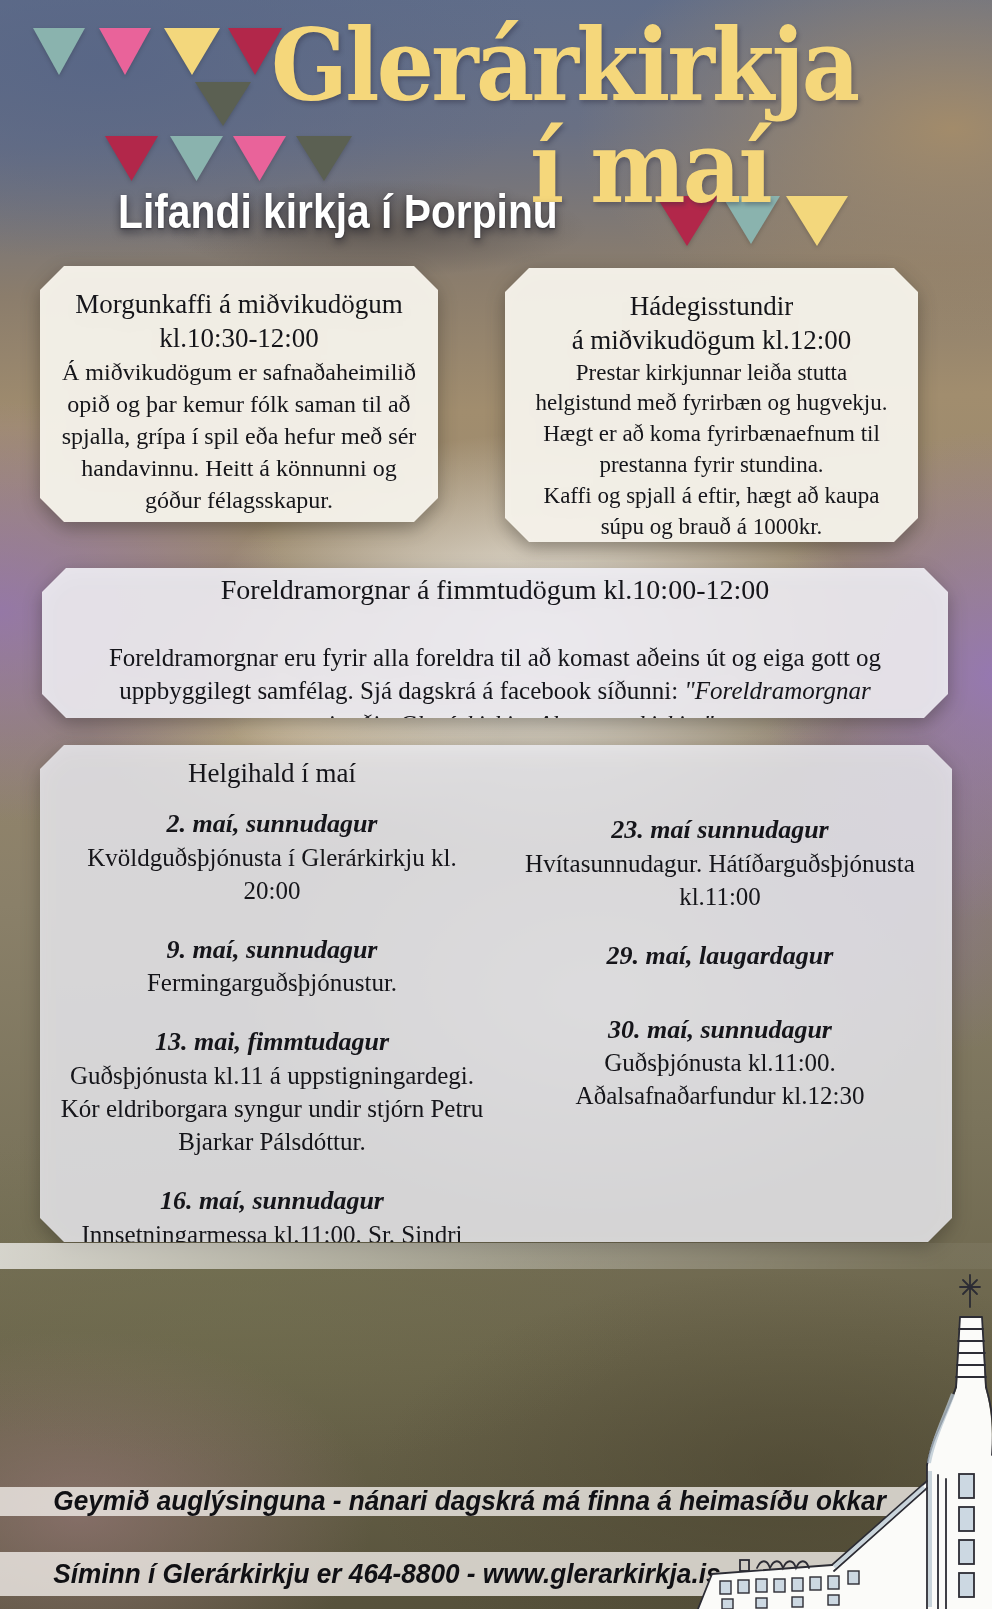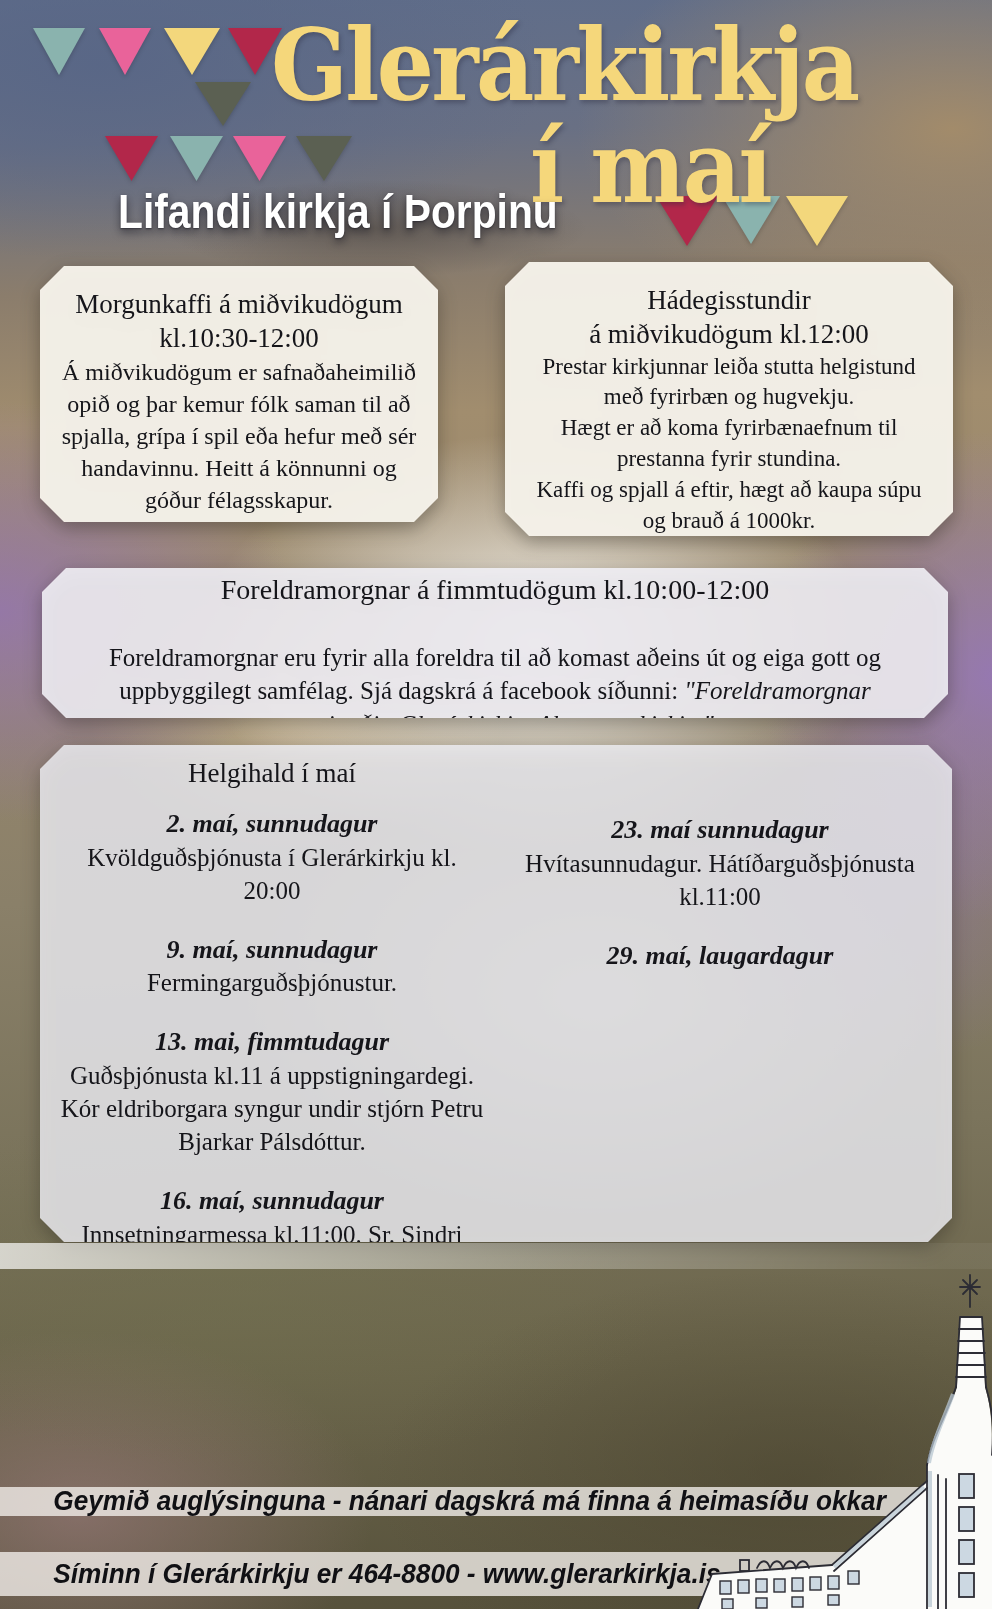--- a/index.html
+++ b/index.html
@@ -87,21 +87,21 @@
   <div class="subtitle">Lifandi kirkja í Þorpinu</div>
 
   <div class="box-wrap" style="left:40px;top:266px;width:398px;height:256px">
     <div class="box cream" style="padding:22px 14px">
       <div class="bx-title">Morgunkaffi á miðvikudögum
 kl.10:30-12:00</div>
       <div class="bx-body">Á miðvikudögum er safnaðaheimilið opið og þar kemur fólk saman til að spjalla, grípa í spil eða hefur með sér handavinnu. Heitt á könnunni og góður félagsskapur.</div>
     </div>
   </div>
 
-  <div class="box-wrap" style="left:505px;top:262px;width:448px;height:274px">
+  <div class="box-wrap" style="left:505px;top:268px;width:413px;height:274px">
     <div class="box cream" style="padding:22px 20px">
       <div class="bx-title">Hádegisstundir
 á miðvikudögum kl.12:00</div>
       <div class="bx-body" style="font-size:23px">Prestar kirkjunnar leiða stutta helgistund með fyrirbæn og hugvekju.
 Hægt er að koma fyrirbænaefnum til prestanna fyrir stundina.
 Kaffi og spjall á eftir, hægt að kaupa súpu og brauð á 1000kr.</div>
     </div>
   </div>
 
   <div class="box-wrap" style="left:42px;top:568px;width:906px;height:150px">
@@ -135,20 +135,24 @@
             <div class="ev-text">Innsetningarmessa kl.11:00. Sr. Sindri Geir verður formlega settur í embætti sóknarprests.</div>
           </div>
         </div>
         <div class="col" style="padding-top:56px">
           <div class="ev" style="">
             <div class="ev-date">23. maí sunnudagur</div>
             <div class="ev-text">Hvítasunnudagur. Hátíðarguðsþjónusta kl.11:00</div>
           </div>
           <div class="ev" style="margin-bottom:40px">
             <div class="ev-date">29. maí, laugardagur</div>
+          </div>
+          <div class="ev">
+            <div class="ev-date">30. maí, sunnudagur</div>
+            <div class="ev-text">Guðsþjónusta kl.11:00. Aðalsafnaðarfundur kl.12:30</div>
           </div>
         </div>
       </div>
     </div>
   </div>
 
   <div class="gap-band"></div>
 
 
   <div class="bar" style="top:1487px;height:29px">

